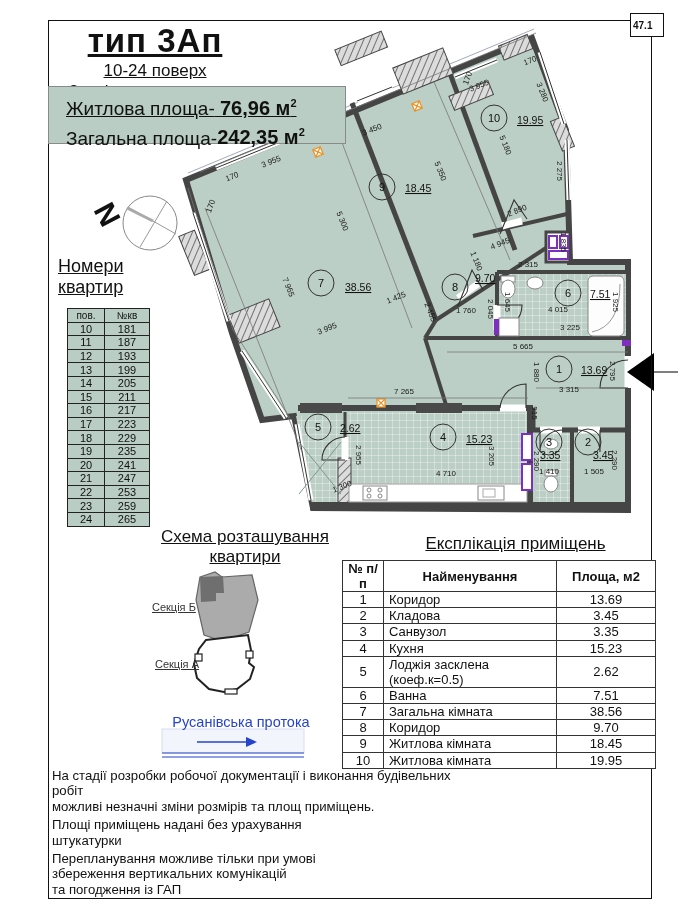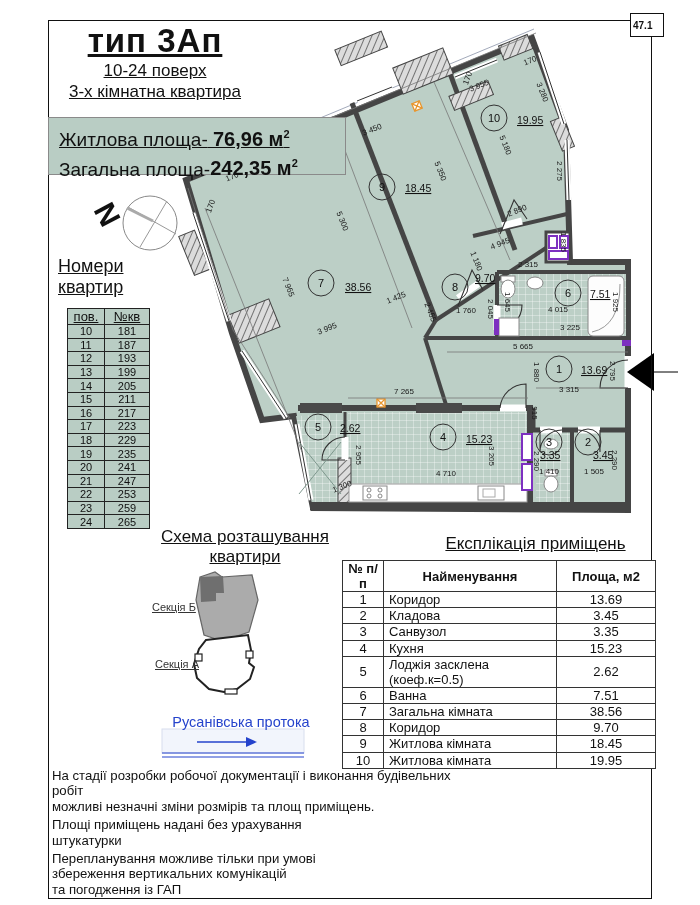--- a/index.html
+++ b/index.html
@@ -4,37 +4,37 @@
 <style>
   html,body{margin:0;padding:0;background:#fff;width:700px;height:905px;overflow:hidden;
     font-family:"Liberation Sans","DejaVu Sans",sans-serif;color:#111;}
   .abs{position:absolute;}
   #frame{left:48px;top:20px;width:602px;height:877px;border:1.6px solid #111;}
   #sheetno{left:630px;top:13px;width:30px;height:22px;border:1.2px solid #111;background:#fff;
     font-size:10px;font-weight:bold;display:flex;align-items:center;justify-content:flex-start;padding-left:2px;overflow:hidden;}
   #titleblock{left:55px;top:22px;width:200px;text-align:center;}
   #titleblock .t1{font-size:33px;font-weight:bold;text-decoration:underline;letter-spacing:1px;}
   #titleblock .t2,#titleblock .t3{font-size:17px;text-decoration:underline;margin-top:1px;}
-  #areabox{left:48px;top:117px;width:298px;height:58px;background:#b9cdc4;border:1px solid #8a8a8a;
-    padding:4px 10px;box-sizing:border-box;font-size:19px;line-height:25px;white-space:nowrap;}
+  #areabox{left:48px;top:86px;width:298px;height:58px;background:#b9cdc4;border:1px solid #8a8a8a;
+    padding:4px 17px;box-sizing:border-box;font-size:19px;line-height:25px;white-space:nowrap;}
   #areabox .u{text-decoration:underline;}
   #areabox b{font-size:20px;}
   sup{font-size:11px;}
   #numtitle{left:58px;top:256px;font-size:18px;line-height:21px;text-decoration:underline;}
   table{border-collapse:collapse;}
   #numtable{left:67px;top:308px;background:#b9cdc4;}
   #numtable td,#numtable th{border:1px solid #222;font-size:11px;font-weight:normal;
     padding:0 3px;height:12.6px;text-align:center;}
-  #numtable th{font-size:13px;text-decoration:underline;}
+  #numtable th{font-size:10px;}
   #numtable td:first-child{width:30px;}
   #numtable td:last-child{width:38px;}
   #schemetitle{left:140px;top:527px;width:210px;text-align:center;font-size:17px;line-height:20px;text-decoration:underline;}
   .seclabel{font-size:11px;text-decoration:underline;color:#333;}
   #river{left:166px;top:714px;width:150px;text-align:center;font-size:14.5px;color:#2543cc;}
-  #expltitle{left:428px;top:534px;width:215px;text-align:center;font-size:17px;text-decoration:underline;}
+  #expltitle{left:408px;top:534px;width:215px;text-align:center;font-size:17px;text-decoration:underline;}
   #expltable{left:342px;top:560px;background:#fff;}
   #expltable th,#expltable td{border:1px solid #333;font-size:13px;padding:0 5px;height:15.2px;}
   #expltable th{font-weight:bold;text-align:center;height:16px;}
   #expltable td.c{width:30px;text-align:center;}
   #expltable td.n{width:162px;text-align:left;}
   #expltable td.a{width:88px;text-align:center;}
   #expltable tr.total td{font-weight:bold;}
   #notes{left:52px;top:768px;width:400px;font-size:13.2px;line-height:15.4px;}
   #notes .gap{margin-top:3px;}
   svg text{font-family:"Liberation Sans","DejaVu Sans",sans-serif;}

